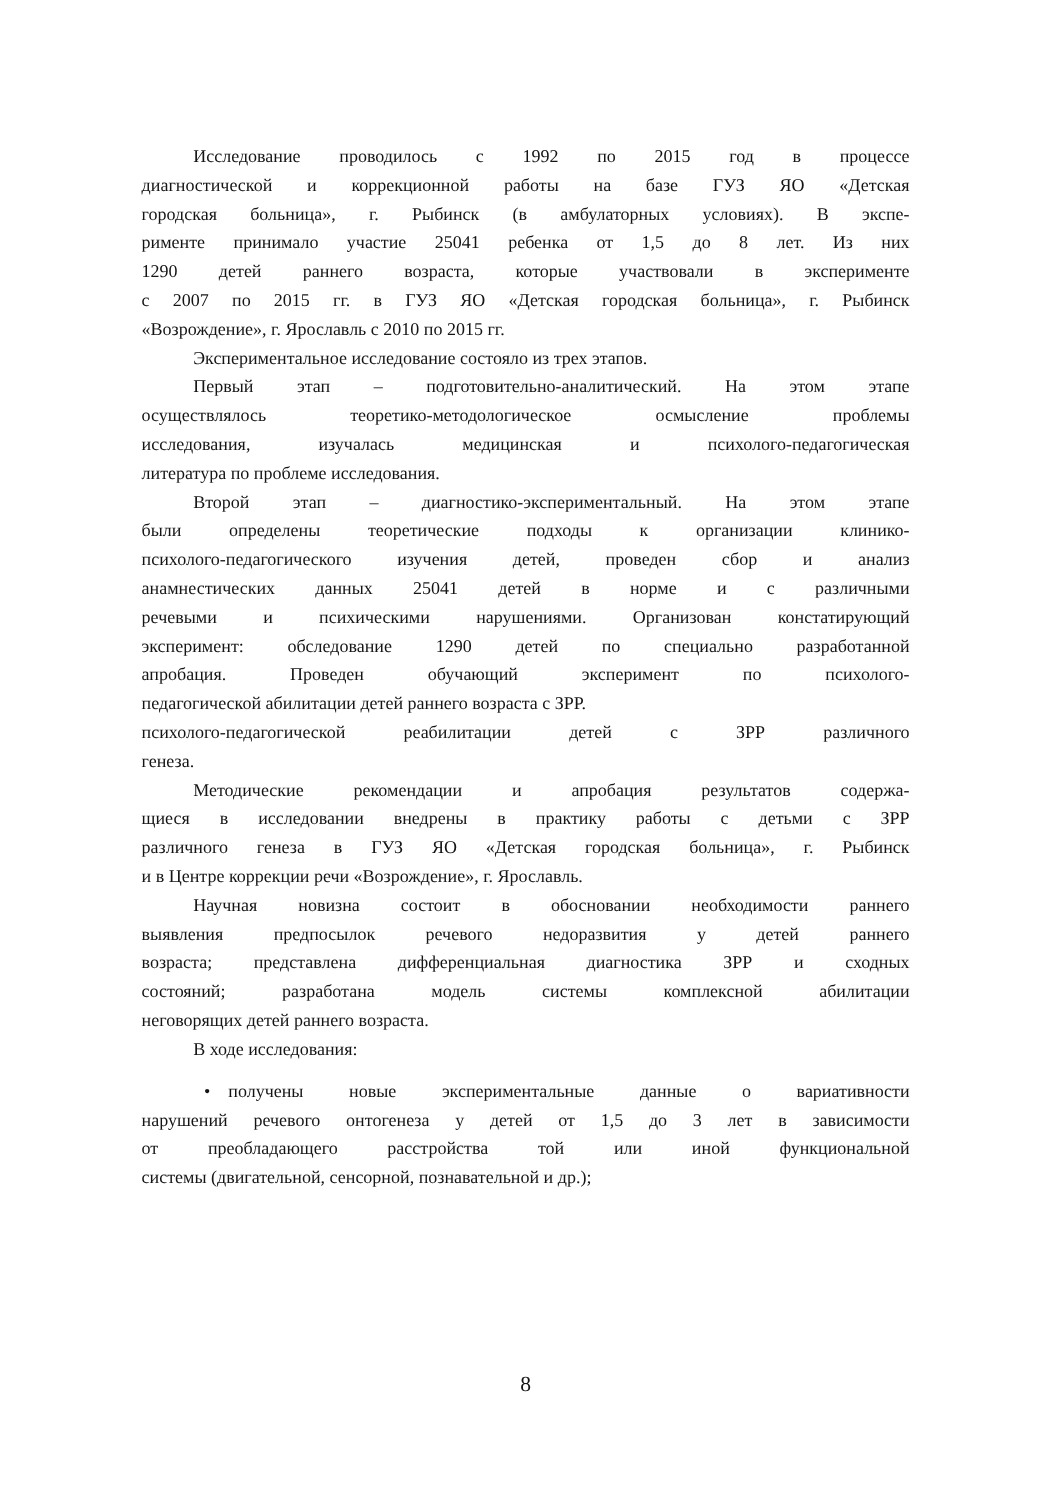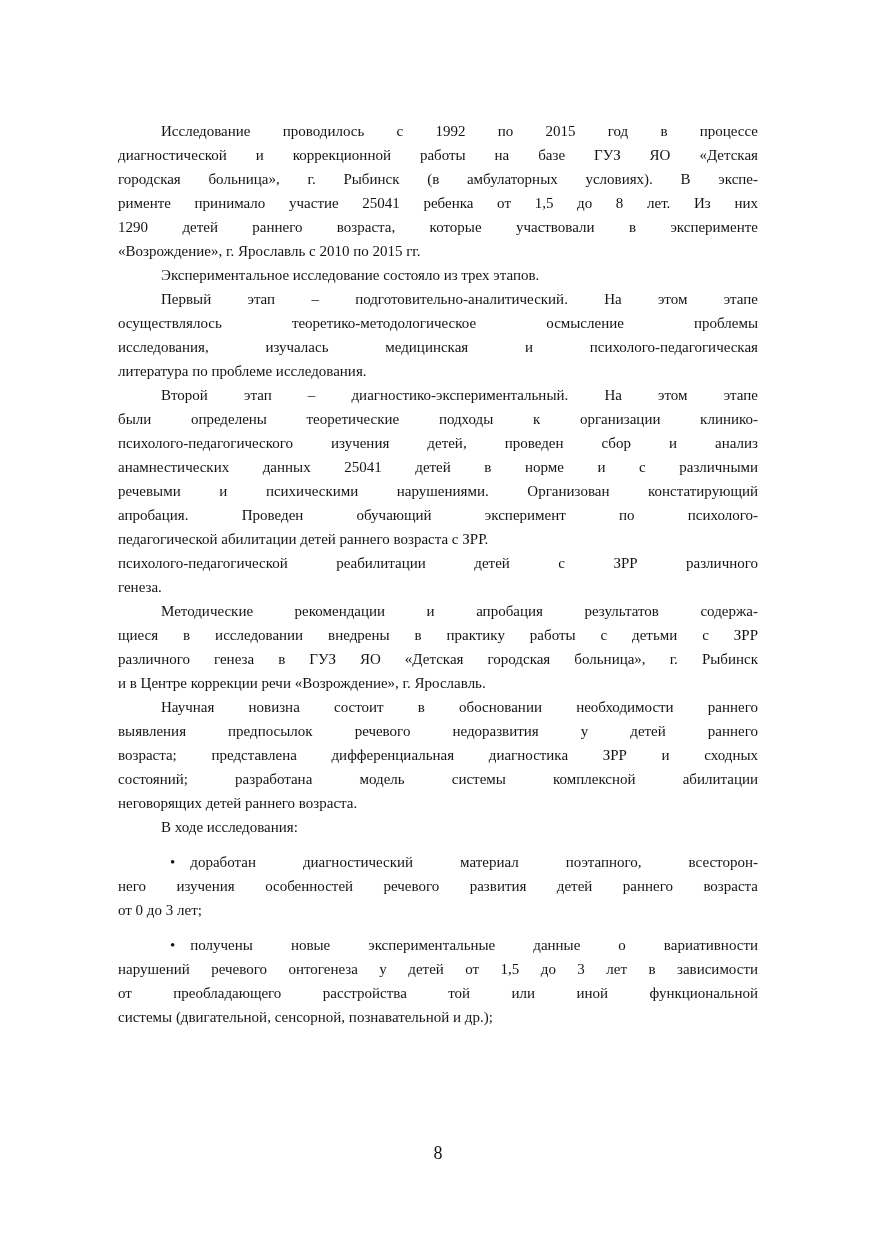--- a/index.html
+++ b/index.html
@@ -58,37 +58,39 @@
 <body>
 
 <div class="page">
   <div class="content">
       <div class="block">
         <div class="line indent">Исследование проводилось с 1992 по 2015 год в процессе</div>
         <div class="line">диагностической и коррекционной работы на базе ГУЗ ЯО «Детская</div>
         <div class="line">городская больница», г. Рыбинск (в амбулаторных условиях). В экспе-</div>
         <div class="line">рименте принимало участие 25041 ребенка от 1,5 до 8 лет. Из них</div>
         <div class="line">1290 детей раннего возраста, которые участвовали в эксперименте</div>
+        <div class="line">с 2007 по 2015 гг. в ГУЗ ЯО «Детская городская больница», г. Рыбинск</div>
         <div class="line last">«Возрождение», г. Ярославль с 2010 по 2015 гг.</div>
       </div>
       <div class="block">
         <div class="line last indent">Экспериментальное исследование состояло из трех этапов.</div>
       </div>
       <div class="block">
         <div class="line indent">Первый этап – подготовительно-аналитический. На этом этапе</div>
         <div class="line">осуществлялось теоретико-методологическое осмысление проблемы</div>
         <div class="line">исследования, изучалась медицинская и психолого-педагогическая</div>
         <div class="line last">литература по проблеме исследования.</div>
       </div>
       <div class="block">
         <div class="line indent">Второй этап – диагностико-экспериментальный. На этом этапе</div>
         <div class="line">были определены теоретические подходы к организации клинико-</div>
         <div class="line">психолого-педагогического изучения детей, проведен сбор и анализ</div>
         <div class="line">анамнестических данных 25041 детей в норме и с различными</div>
         <div class="line">речевыми и психическими нарушениями. Организован констатирующий</div>
+        <div class="line">эксперимент: обследование 1290 детей по специально разработанной</div>
         <div class="line">апробация. Проведен обучающий эксперимент по психолого-</div>
         <div class="line last">педагогической абилитации детей раннего возраста с ЗРР.</div>
       </div>
       <div class="block">
         <div class="line">психолого-педагогической реабилитации детей с ЗРР различного</div>
         <div class="line last">генеза.</div>
       </div>
       <div class="block">
         <div class="line indent">Методические рекомендации и апробация результатов содержа-</div>
         <div class="line">щиеся в исследовании внедрены в практику работы с детьми с ЗРР</div>
@@ -99,25 +101,20 @@
         <div class="line indent">Научная новизна состоит в обосновании необходимости раннего</div>
         <div class="line">выявления предпосылок речевого недоразвития у детей раннего</div>
         <div class="line">возраста; представлена дифференциальная диагностика ЗРР и сходных</div>
         <div class="line">состояний; разработана модель системы комплексной абилитации</div>
         <div class="line last">неговорящих детей раннего возраста.</div>
       </div>
       <div class="block">
         <div class="line last indent">В ходе исследования:</div>
       </div>
       <div class="block bullet">
-        <div class="line"><span class="marker">•</span>доработан диагностический материал поэтапного, всесторон-</div>
-        <div class="line">него изучения особенностей речевого развития детей раннего возраста</div>
-        <div class="line last">от 0 до 3 лет;</div>
-      </div>
-      <div class="block bullet">
         <div class="line"><span class="marker">•</span>получены новые экспериментальные данные о вариативности</div>
         <div class="line">нарушений речевого онтогенеза у детей от 1,5 до 3 лет в зависимости</div>
         <div class="line">от преобладающего расстройства той или иной функциональной</div>
         <div class="line last">системы (двигательной, сенсорной, познавательной и др.);</div>
       </div>
     </div>
   <div class="page-number">8</div>
 </div>
 
 </body></html>

